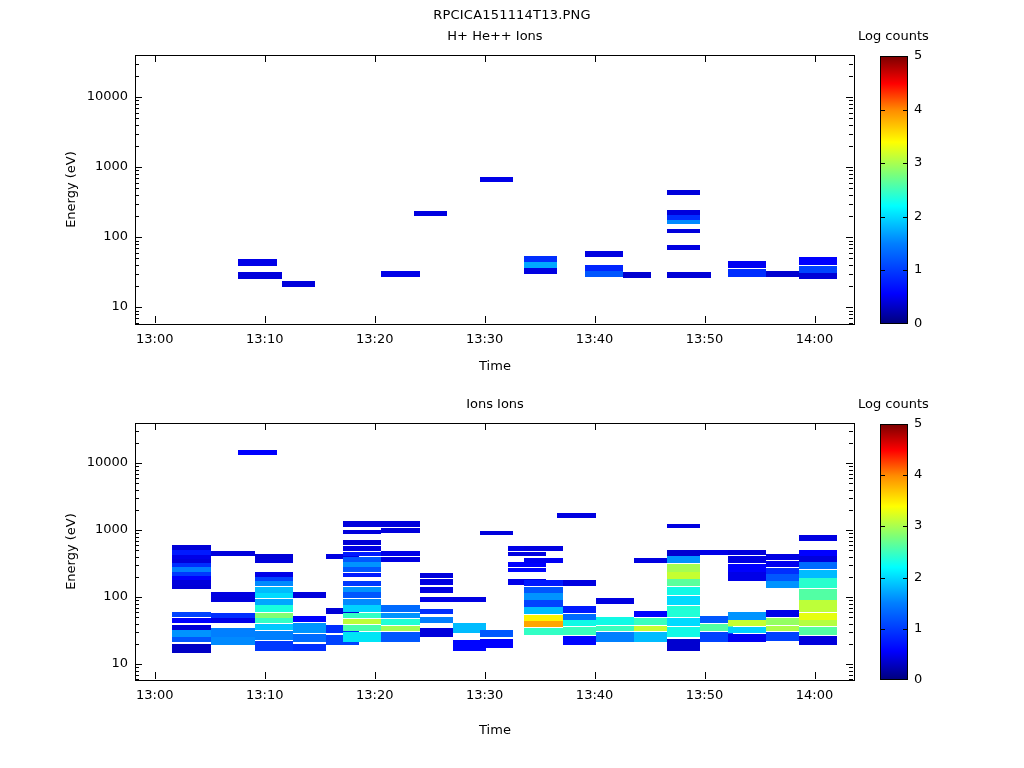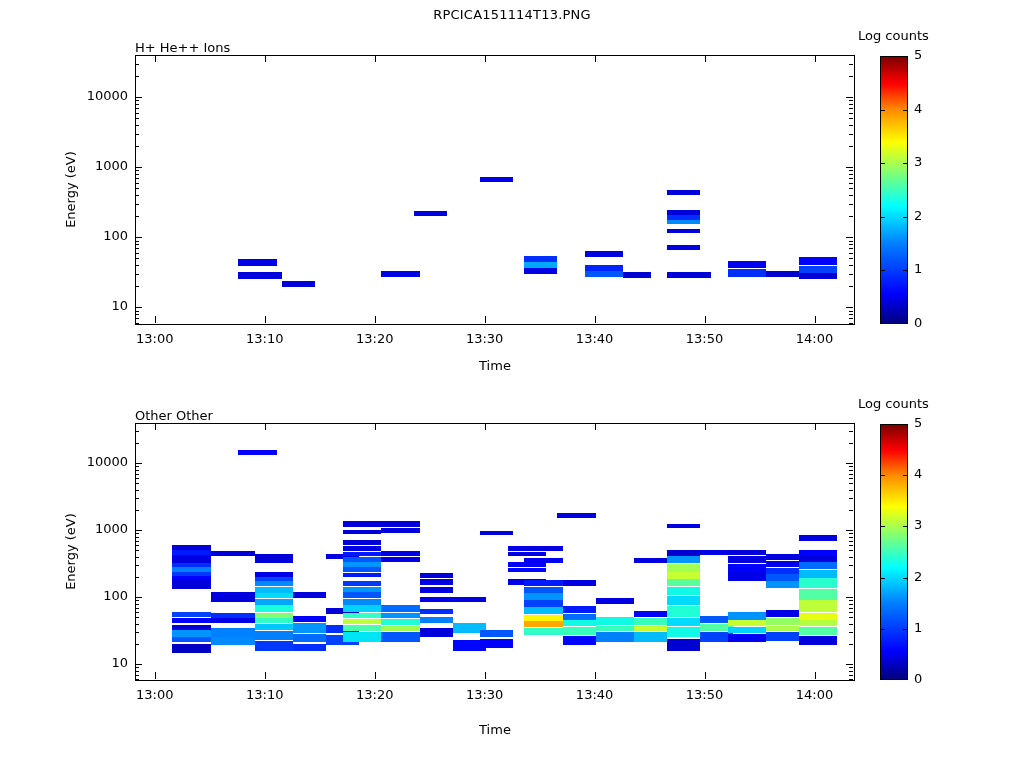--- a/index.html
+++ b/index.html
@@ -20,23 +20,22 @@
     position: absolute;
     left: 0;
     top: 7px;
     width: 1024px;
     text-align: center;
     font-size: 13px;
     letter-spacing: 0.2px;
   }
   .panel-title {
     position: absolute;
-    text-align: left;
-    font-size: 13px;
-    margin-top: 12px;
+    text-align: center;
+    font-size: 13px;
   }
   .cb-title {
     position: absolute;
     font-size: 13px;
     white-space: nowrap;
   }
   .axis-label-x {
     position: absolute;
     font-size: 13px;
     text-align: center;
@@ -131,21 +130,21 @@
     <div class="cell" style="left: 630.037px; top: 215.203px; width: 32.9862px; height: 5.90966px; background: rgb(0, 0, 208);"></div>
     <div class="cell" style="left: 663.023px; top: 201.122px; width: 38.4839px; height: 7.64943px; background: rgb(0, 0, 255);"></div>
     <div class="cell" style="left: 663.023px; top: 210.256px; width: 38.4839px; height: 6.79197px; background: rgb(0, 66, 255);"></div>
     <div class="cell" style="left: 663.023px; top: 217.048px; width: 38.4839px; height: 6.32006px; background: rgb(0, 0, 215);"></div>
   </div>
 <div class="axis-label-x" id="xlab-top" style="left:135px; top:358px; width:720px;">Time</div>
 <div class="axis-label-y" id="ylab-top" style="left:-10px; top:182px; width:160px;">Energy (eV)</div>
 <div class="cb-title" id="cbtitle-top" style="left:858px; top:28px;">Log counts</div>
 <div class="cbar" id="cbar-top" style="left:880px; top:56px; width:28px; height:268px;"></div>
 
-<div class="panel-title" id="title-bot" style="left:135px; top:396px; width:720px;">Other Other</div>
+<div class="panel-title" id="title-bot" style="left:135px; top:396px; width:720px;">Ions Ions</div>
 <div class="plotframe" id="frame-bot" style="left:135px; top:423px; width:720px; height:258px;">
     <div class="cell" style="left: 102.257px; top: 25.7463px; width: 38.4839px; height: 4.77708px; background: rgb(0, 0, 255);"></div>
     <div class="cell" style="left: 36.2848px; top: 121.152px; width: 38.4839px; height: 5.11399px; background: rgb(0, 0, 215);"></div>
     <div class="cell" style="left: 36.2848px; top: 126.266px; width: 38.4839px; height: 4.85706px; background: rgb(0, 25, 255);"></div>
     <div class="cell" style="left: 36.2848px; top: 131.123px; width: 38.4839px; height: 4.26247px; background: rgb(0, 0, 232);"></div>
     <div class="cell" style="left: 36.2848px; top: 135.386px; width: 38.4839px; height: 4.10183px; background: rgb(0, 0, 220);"></div>
     <div class="cell" style="left: 36.2848px; top: 139.488px; width: 38.4839px; height: 3.75681px; background: rgb(0, 46, 255);"></div>
     <div class="cell" style="left: 36.2848px; top: 143.244px; width: 38.4839px; height: 4.31528px; background: rgb(0, 127, 255);"></div>
     <div class="cell" style="left: 36.2848px; top: 147.56px; width: 38.4839px; height: 4.38515px; background: rgb(0, 56, 255);"></div>
     <div class="cell" style="left: 36.2848px; top: 151.945px; width: 38.4839px; height: 4.36943px; background: rgb(0, 0, 255);"></div>

